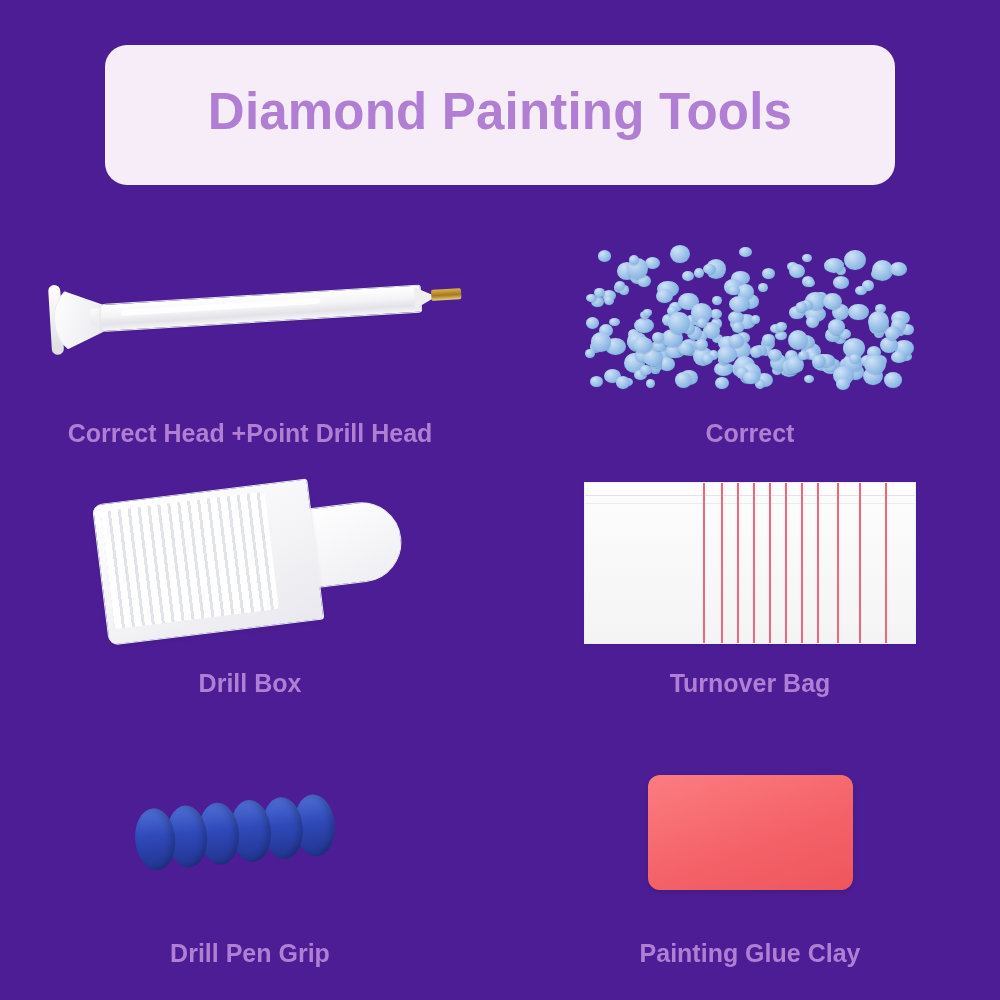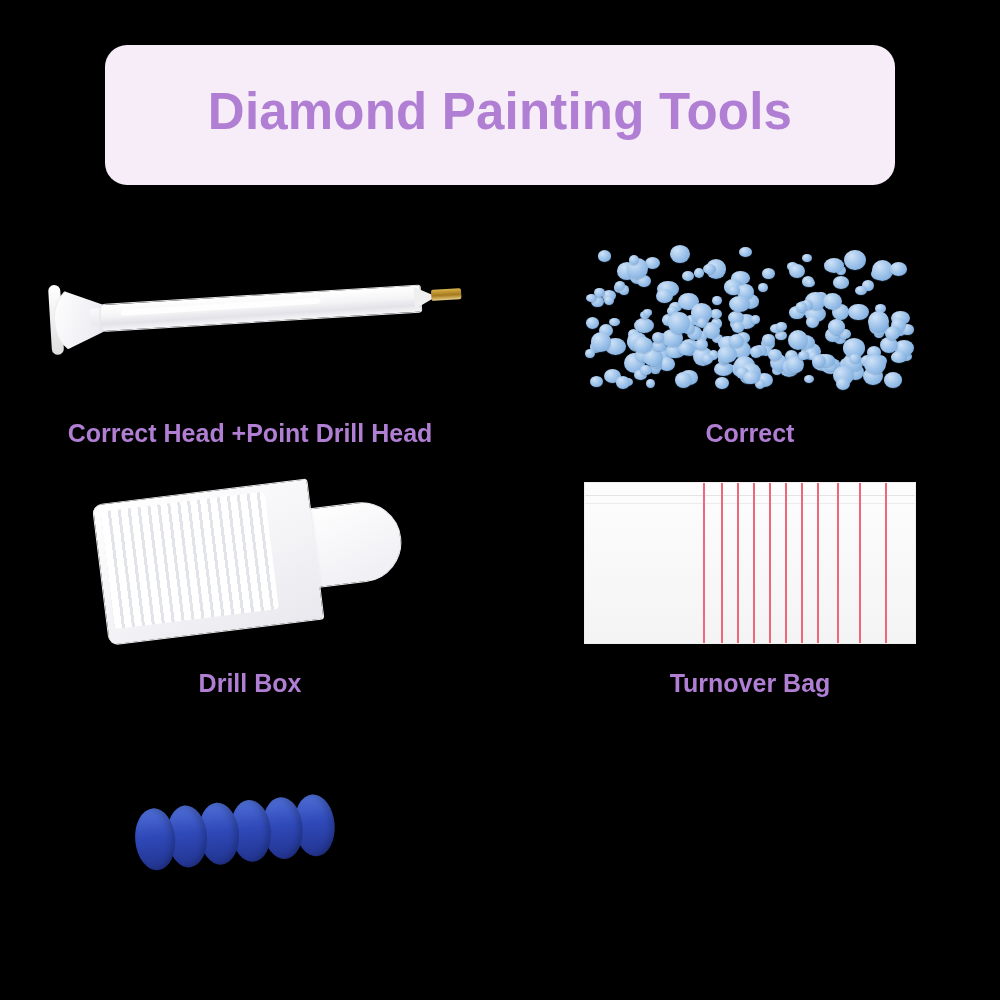--- a/index.html
+++ b/index.html
@@ -11,21 +11,21 @@
     height: 1000px;
     background: #ffffff;
     font-family: "Liberation Sans", sans-serif;
     overflow: hidden;
   }
 
   .page {
     position: relative;
     width: 1000px;
     height: 1000px;
-    background: #000000;
+    background: #4c1d95;
   }
 
   
   .header {
     position: absolute;
     left: 105px;
     top: 45px;
     width: 790px;
     height: 140px;
     background: #f6edf8;
@@ -562,17 +562,24 @@
       <div class="cell-media">
         <div class="grips" id="grip-row">
             <div class="grip" style="left: 0px; z-index: 10;"></div>
             <div class="grip" style="left: 32px; z-index: 9;"></div>
             <div class="grip" style="left: 64px; z-index: 8;"></div>
             <div class="grip" style="left: 96px; z-index: 7;"></div>
             <div class="grip" style="left: 128px; z-index: 6;"></div>
             <div class="grip" style="left: 160px; z-index: 5;"></div>
           </div>
       </div>
+      <div class="cell-label">Drill Pen Grip</div>
     </div>
 
+    <div class="cell r3 c2">
+      <div class="cell-media">
+        <div class="clay"></div>
+      </div>
+      <div class="cell-label">Painting Glue Clay</div>
+    </div>
 
   </div>
 </div>
 
 </body></html>

